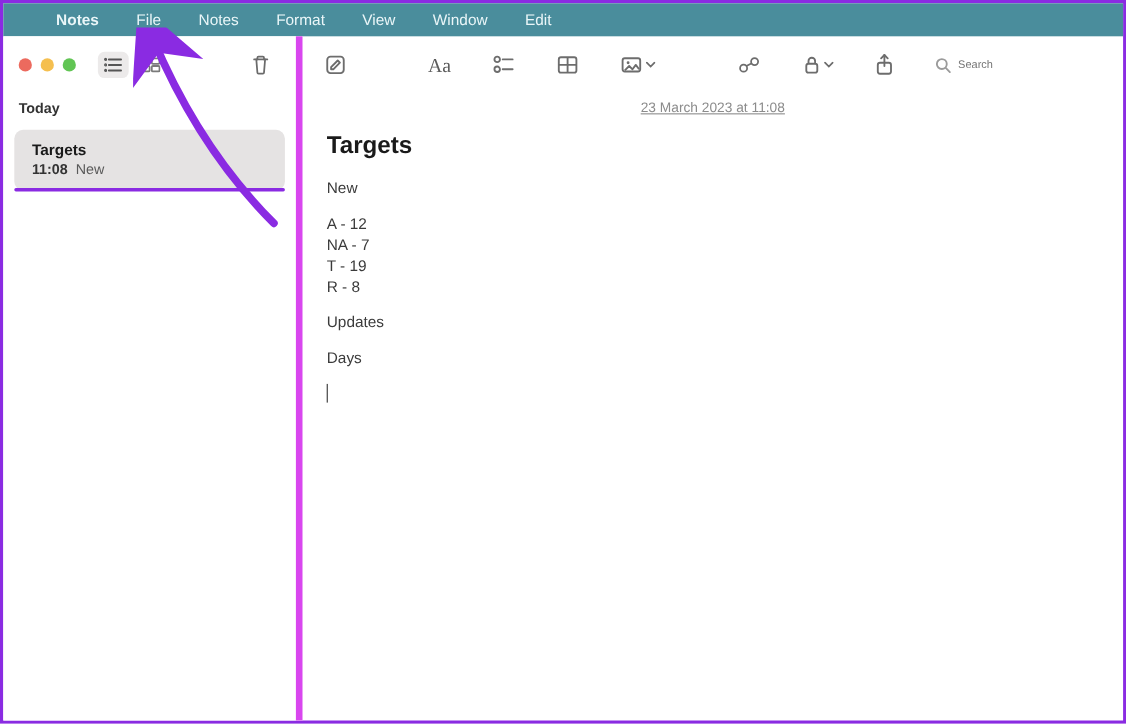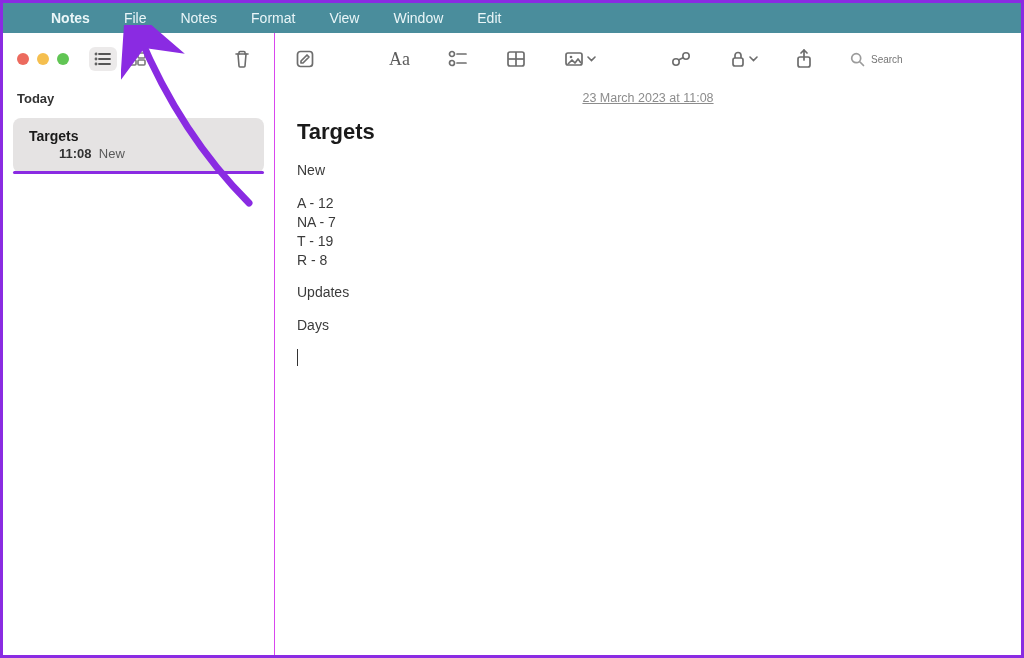--- a/index.html
+++ b/index.html
@@ -9,34 +9,34 @@
   
   .menubar { height: 30px; background: linear-gradient(#4a8d9c,#4a8d9c); display: flex; align-items: center; padding: 0 14px; gap: 34px; color: #eaf6f8; font-size: 14px; }
   .menubar .apple { font-size: 16px; }
   .menubar .item { cursor: default; }
   .menubar .item.active { font-weight: 600; }
 
   
   .window { position: absolute; top: 30px; left: 0; right: 0; bottom: 0; display: flex; }
 
   
-  .sidebar { width: 272px; border-right: 1px solid #d946ef; display: flex; flex-direction: column; background: #fff; }
+  .sidebar { width: 272px; border-right: 6px solid #d946ef; display: flex; flex-direction: column; background: #fff; }
   .sidebar-toolbar { height: 52px; display: flex; align-items: center; padding: 0 14px; gap: 6px; position: relative; }
   .traffic { display: flex; gap: 8px; margin-right: 14px; }
   .dot { width: 12px; height: 12px; border-radius: 50%; }
   .dot.red { background: #ec6a5e; } .dot.yellow { background: #f5bf4f; } .dot.green { background: #61c554; }
   .sb-btn { width: 28px; height: 24px; border-radius: 6px; display: flex; align-items: center; justify-content: center; color: #5c5c5c; }
   .sb-btn.active { background: #eceaea; }
   .trash { position: absolute; right: 18px; color: #6b6b6b; }
 
   .section-head { padding: 6px 14px; font-size: 13px; font-weight: 600; color: #333; }
   .note-card { margin: 6px 10px; background: #e5e3e3; border-radius: 8px; padding: 10px 16px 12px; position: relative; }
   .note-card .title { font-size: 14px; font-weight: 700; color: #1a1a1a; }
   .note-card .meta { font-size: 13px; color: #5a5a5a; margin-top: 2px; }
-  .note-card .meta .time { font-weight: 600; color: #333; margin-left: 30px; }
+  .note-card .meta .time { font-weight: 600; color: #333; }
   .note-card .underline { position: absolute; left: 0; right: 0; bottom: -1px; height: 3px; background: #8a2be2; border-radius: 2px; }
 
   
   .main { flex: 1; display: flex; flex-direction: column; }
   .main-toolbar { height: 52px; display: flex; align-items: center; padding: 0 20px; gap: 26px; color: #6d6d6d; }
   .main-toolbar .spacer { flex: 1; }
   .main-toolbar .grp { display: flex; gap: 38px; align-items: center; }
   .searchwrap { display: flex; align-items: center; gap: 6px; color: #9b9b9b; }
   .searchwrap input { border: none; outline: none; font-size: 10px; color: #737373; width: 130px; }
 

